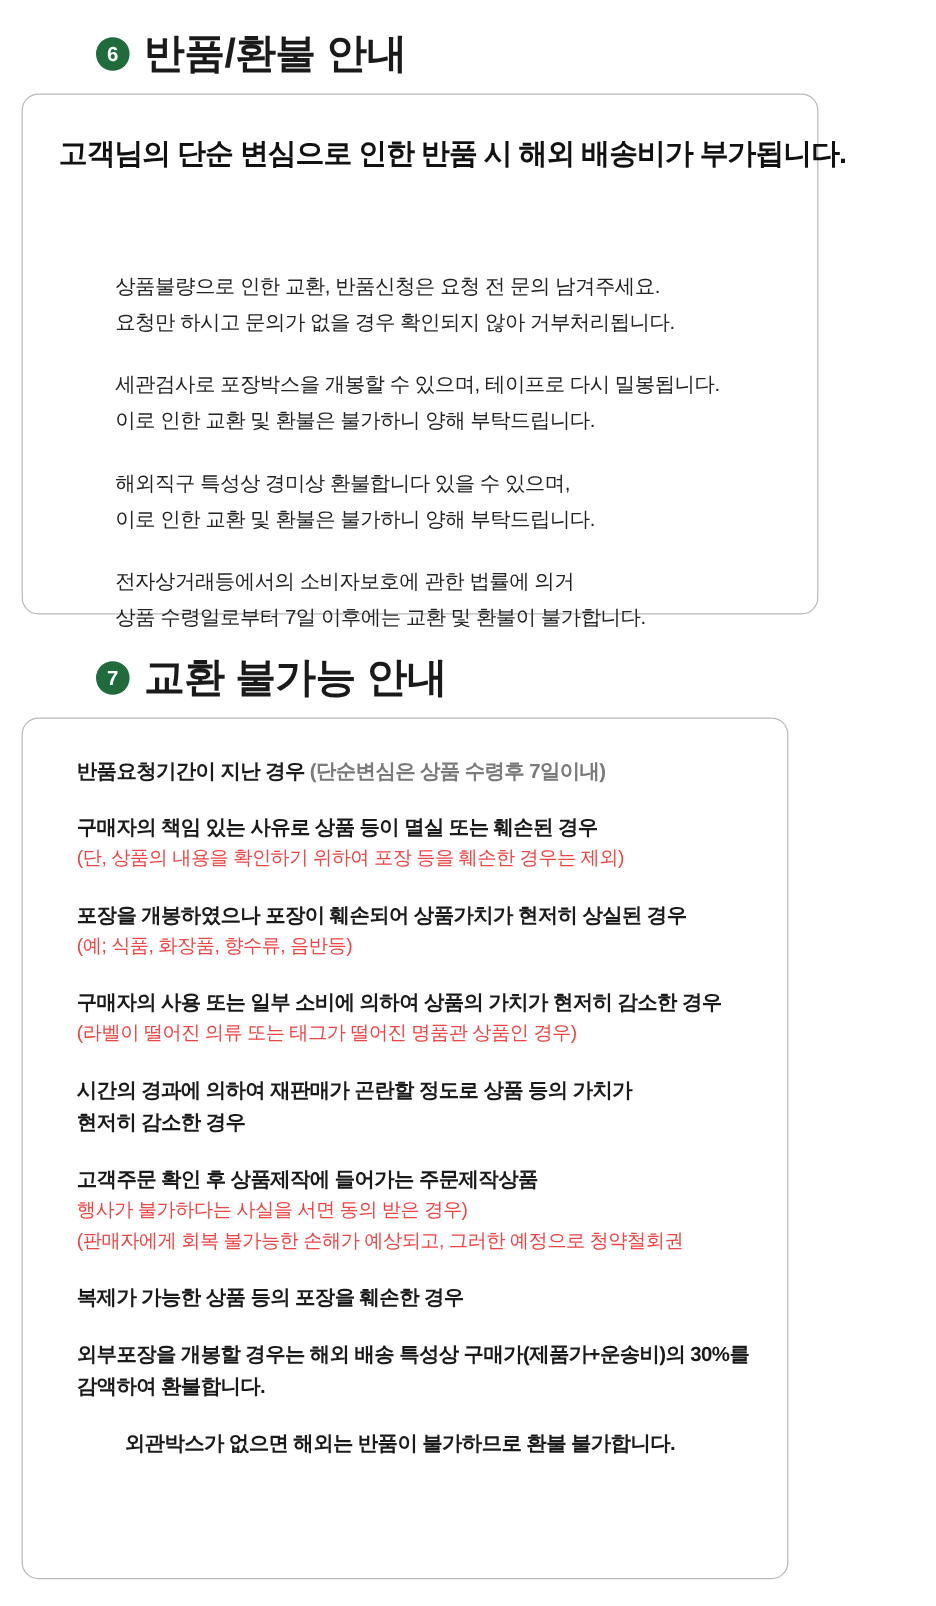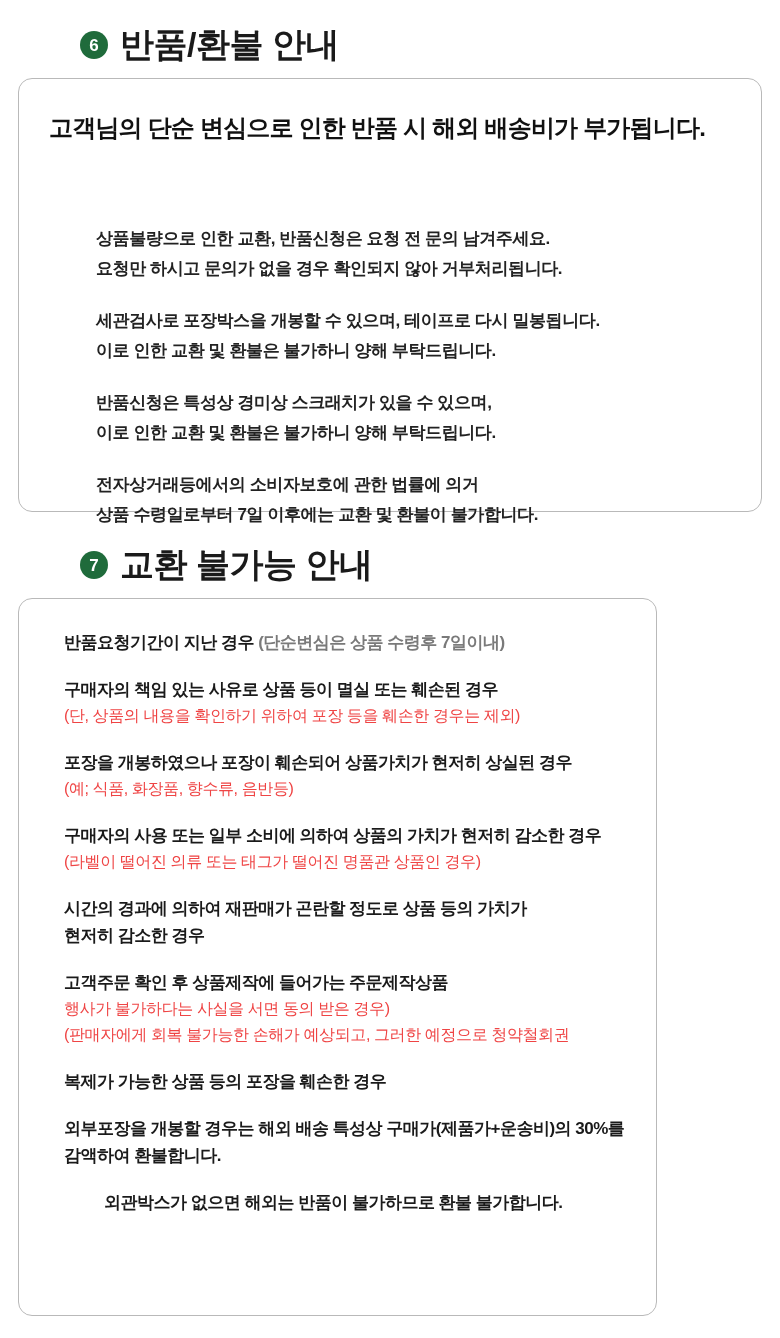--- a/index.html
+++ b/index.html
@@ -59,21 +59,21 @@
   
   #sec6-head {
     position: absolute;
     left: 80px;
     top: 22px;
   }
   #sec6-box {
     position: absolute;
     left: 18px;
     top: 78px;
-    width: 744px;
+    width: 664px;
     height: 434px;
     padding: 0;
   }
   .lead {
     position: absolute;
     left: 30px;
     top: 33px;
     font-size: 24px;
     font-weight: bold;
     letter-spacing: -0.8px;
@@ -145,34 +145,34 @@
 <div class="page">
 
   <div class="section-head" id="sec6-head">
     <div class="num-badge">6</div>
     <div class="head-title">반품/환불 안내</div>
   </div>
 
   <div class="box" id="sec6-box">
     <div class="lead">고객님의 단순 변심으로 인한 반품 시 해외 배송비가 부가됩니다.</div>
 
-    <div class="para-group" style="top:145px;font-weight:bold;">
+    <div class="para-group" style="top:145px;">
 
       <div class="para">
         <span class="ln">상품불량으로 인한 교환, 반품신청은 요청 전 문의 남겨주세요.</span>
         <span class="ln">요청만 하시고 문의가 없을 경우 확인되지 않아 거부처리됩니다.</span>
       </div>
 
       <div class="para">
         <span class="ln">세관검사로 포장박스을 개봉할 수 있으며, 테이프로 다시 밀봉됩니다.</span>
         <span class="ln">이로 인한 교환 및 환불은 불가하니 양해 부탁드립니다.</span>
       </div>
 
       <div class="para">
-        <span class="ln">반품신청은 특성상 경미상 스크래치가 있을 수 있으며,</span>
+        <span class="ln">해외직구 특성상 경미상 환불합니다 있을 수 있으며,</span>
         <span class="ln">이로 인한 교환 및 환불은 불가하니 양해 부탁드립니다.</span>
       </div>
 
       <div class="para">
         <span class="ln">전자상거래등에서의 소비자보호에 관한 법률에 의거</span>
         <span class="ln">상품 수령일로부터 7일 이후에는 교환 및 환불이 불가합니다.</span>
       </div>
 
     </div>
   </div>

